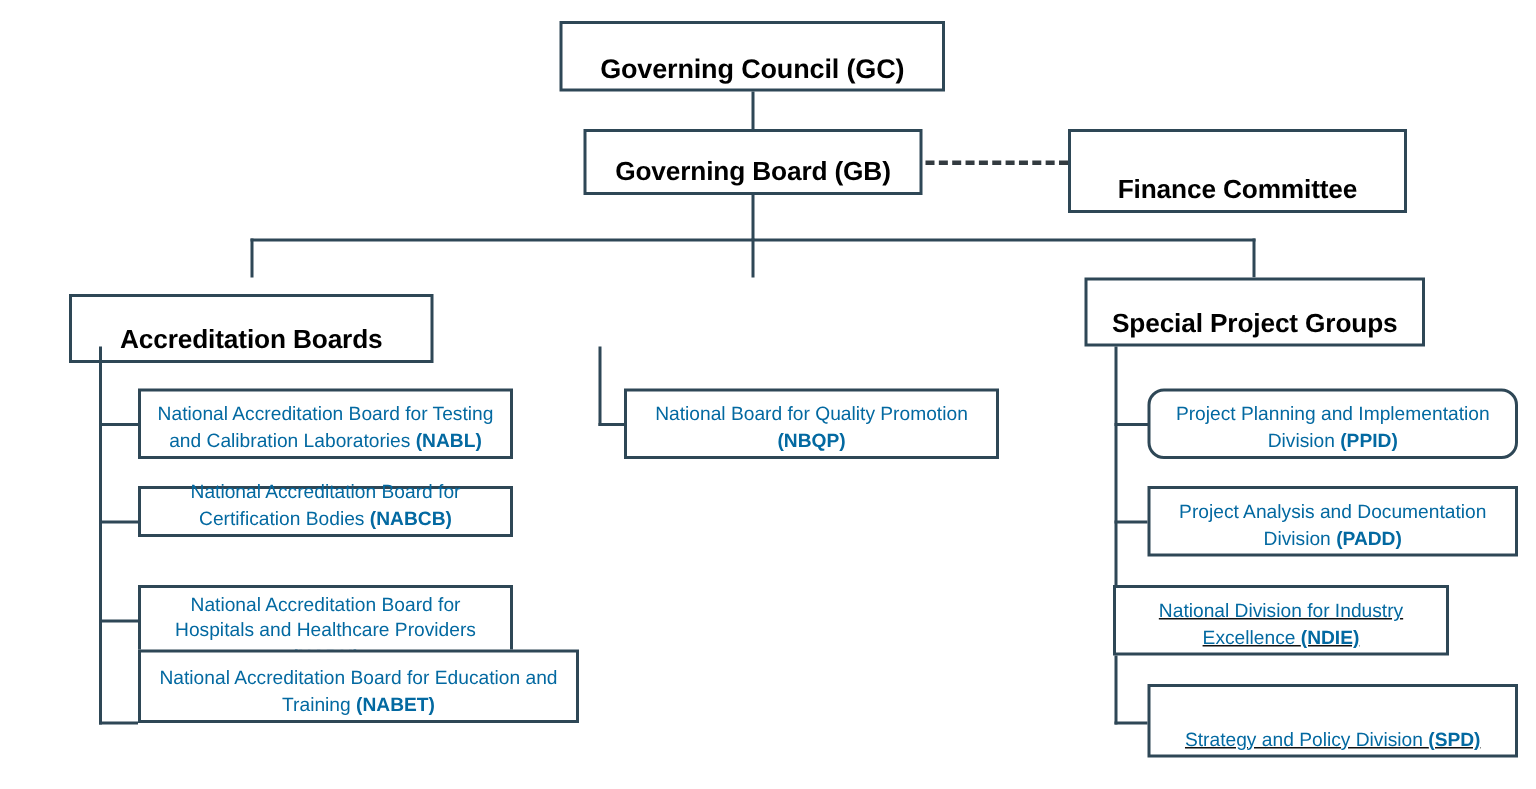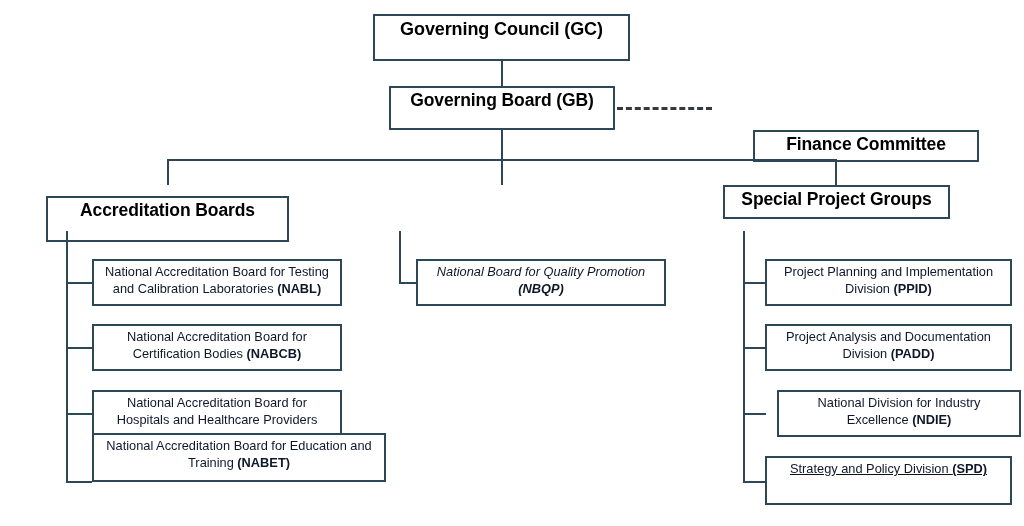--- a/index.html
+++ b/index.html
@@ -34,21 +34,21 @@
     border-top: 3px dashed #333b40;
   }
 
   
   .node {
     position: absolute;
     box-sizing: border-box;
     background: #ffffff;
     border: 2px solid #2e4756;
     display: flex;
-    align-items: flex-start;
+    align-items: flex-end;
     justify-content: center;
     text-align: center;
     padding: 2px 8px;
   }
   .node .node-label {
     display: block;
     width: 100%;
     line-height: 1.25;
   }
 
@@ -60,21 +60,21 @@
     font-size: 17.5px;
     letter-spacing: -0.1px;
     color: #000000;
   }
   .node.level-top .node-label { font-size: 18px; }
 
   
   .node.level-leaf .node-label {
     font-weight: normal;
     font-size: 12.8px;
-    color: #0f172a;
+    color: #0369a1;
     line-height: 1.35;
   }
   .node.level-leaf .node-label b {
     font-weight: bold;
   }
 </style>
 </head>
 <body>
 
 <div id="chart-canvas">
@@ -84,38 +84,38 @@
   </div>
 
   <div class="conn-v" style="left:501px; top:61px; height:25px;"></div>
 
   <div class="node level-two" style="left:389px; top:86px; width:226px; height:44px;">
     <span class="node-label">Governing Board (GB)</span>
   </div>
 
   <div class="conn-dashed" style="left:617px; top:107px; width:95px;"></div>
 
-  <div class="node level-two" style="left:753px; top:86px; width:226px; height:32px;margin-top:44px;">
+  <div class="node level-two" style="left:712px; top:86px; width:226px; height:56px;">
     <span class="node-label">Finance Committee</span>
   </div>
 
   <div class="conn-v" style="left:501px; top:130px; height:30px;"></div>
 
   <div class="conn-h" style="left:167px; top:159px; width:670px;"></div>
 
   <div class="conn-v" style="left:167px; top:159px; height:26px;"></div>
   <div class="conn-v" style="left:501px; top:159px; height:26px;"></div>
   <div class="conn-v" style="left:835px; top:159px; height:26px;"></div>
 
   <div class="node level-div" style="left:46px; top:185px; width:243px; height:46px;margin-top:11px;">
     <span class="node-label">Accreditation Boards</span>
   </div>
 
 
-  <div class="node level-div" style="left:723px; top:185px; width:227px; height:34px;">
+  <div class="node level-div" style="left:723px; top:185px; width:227px; height:46px;">
     <span class="node-label">Special Project Groups</span>
   </div>
 
   <div class="conn-v" style="left:66px; top:231px; height:252px;"></div>
   <div class="conn-h" style="left:66px; top:282px; width:26px;"></div>
   <div class="conn-h" style="left:66px; top:347px; width:26px;"></div>
   <div class="conn-h" style="left:66px; top:413px; width:26px;"></div>
   <div class="conn-h" style="left:66px; top:481px; width:26px;"></div>
 
   <div class="conn-v" style="left:399px; top:231px; height:53px;"></div>
@@ -123,40 +123,40 @@
 
   <div class="conn-v" style="left:743px; top:231px; height:252px;"></div>
   <div class="conn-h" style="left:743px; top:282px; width:23px;"></div>
   <div class="conn-h" style="left:743px; top:347px; width:23px;"></div>
   <div class="conn-h" style="left:743px; top:413px; width:23px;"></div>
   <div class="conn-h" style="left:743px; top:481px; width:23px;"></div>
 
   <div class="node level-leaf" style="left:92px; top:259px; width:250px; height:47px;">
     <span class="node-label">National Accreditation Board for Testing and Calibration Laboratories <b>(NABL)</b></span>
   </div>
-  <div class="node level-leaf" style="left:92px; top:324px; width:250px; height:47px;">
+  <div class="node level-leaf" style="left:92px; top:324px; width:250px; height:34px;">
     <span class="node-label">National Accreditation Board for Certification Bodies <b>(NABCB)</b></span>
   </div>
   <div class="node level-leaf" style="left:92px; top:390px; width:250px; height:60px;">
     <span class="node-label">National Accreditation Board for Hospitals and Healthcare Providers <b>(NABH)</b></span>
   </div>
   <div class="node level-leaf" style="left:92px; top:433px; width:294px; height:49px;">
     <span class="node-label">National Accreditation Board for Education and Training <b>(NABET)</b></span>
   </div>
 
-  <div class="node level-leaf" style="left:416px; top:259px; width:250px; height:47px;font-style:italic;">
+  <div class="node level-leaf" style="left:416px; top:259px; width:250px; height:47px;">
     <span class="node-label">National Board for Quality Promotion <b>(NBQP)</b></span>
   </div>
 
-  <div class="node level-leaf" style="left:765px; top:259px; width:247px; height:47px;">
+  <div class="node level-leaf" style="left:765px; top:259px; width:247px; height:47px;border-radius:11px;">
     <span class="node-label">Project Planning and Implementation Division <b>(PPID)</b></span>
   </div>
   <div class="node level-leaf" style="left:765px; top:324px; width:247px; height:47px;">
     <span class="node-label">Project Analysis and Documentation Division <b>(PADD)</b></span>
   </div>
-  <div class="node level-leaf" style="left:777px; top:390px; width:244px; height:47px;">
+  <div class="node level-leaf" style="left:742px; top:390px; width:224px; height:47px;text-decoration:underline;">
     <span class="node-label">National Division for Industry Excellence <b>(NDIE)</b></span>
   </div>
   <div class="node level-leaf" style="left:765px; top:456px; width:247px; height:49px;text-decoration:underline;">
     <span class="node-label">Strategy and Policy Division <b>(SPD)</b></span>
   </div>
 
 </div>
 
 </body></html>

